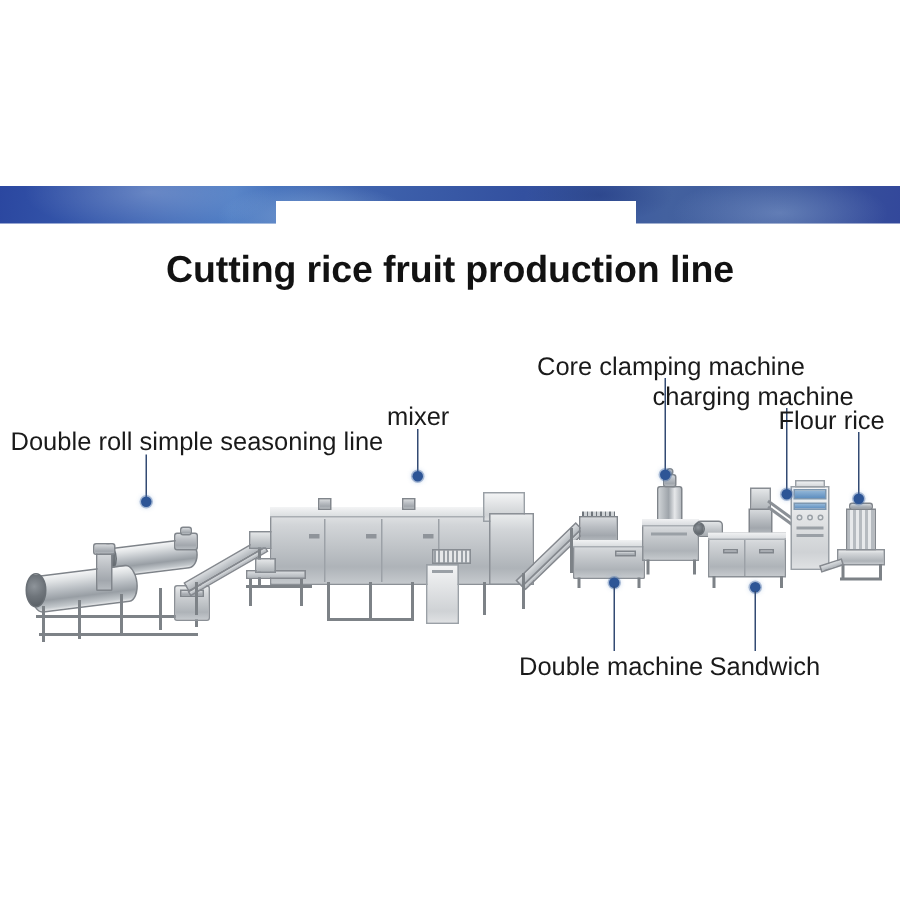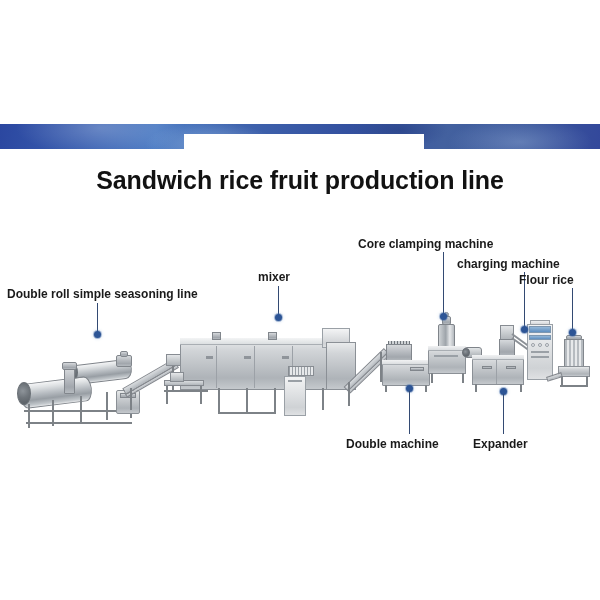--- a/index.html
+++ b/index.html
@@ -31,21 +31,21 @@
     position:absolute; left:0; top:166px; width:600px;
     text-align:center;
     font-size:25px; font-weight:bold; color:#121212;
     letter-spacing:-0.1px;
     white-space:nowrap;
   }
 
   
   .label {
     position:absolute;
-    font-size:12px; font-weight:bold; color:#1a1a1a;
+    font-size:17px; font-weight:normal; color:#1a1a1a;
     white-space:nowrap; line-height:13px;
   }
   
   .leader { position:absolute; width:1.4px; background:#334a73; }
   .dot {
     position:absolute; width:7px; height:7px; border-radius:50%;
     background:#2d5596;
     box-shadow:0 0 0 1px rgba(45,85,150,.35), 0 0 3px 1px rgba(120,160,210,.30);
   }
 
@@ -98,21 +98,21 @@
   .blue-strip { position:absolute; background:linear-gradient(180deg,#93b7d8,#5f8fc0); border:1px solid #7d97b0; }
 </style>
 </head>
 <body>
 
 <div id="stage">
 
   <div class="banner"></div>
   <div class="banner-notch"></div>
 
-  <div class="title">Sandwich rice fruit production line</div>
+  <div class="title">Cutting rice fruit production line</div>
 
   <div>
 
     <div class="mach" style="left:18px; top:352px; width:122px; height:78px;">
 
       <div class="drum" style="left:52px; top:10px; width:62px; height:20px;"></div>
       <div class="drum-cap" style="left:48px; top:11px; width:12px; height:19px;"></div>
 
       <div class="steel-dk" style="position:absolute; left:98px; top:3px; width:16px; height:12px; border-radius:2px;"></div>
       <div class="steel-dk" style="position:absolute; left:102px; top:-1px; width:8px; height:6px; border-radius:2px;"></div>
@@ -278,30 +278,30 @@
     <div class="dot" style="left:94px; top:331px;"></div>
 
     <div class="label" style="left:258px; top:271px;">mixer</div>
     <div class="leader" style="left:278px; top:286px; height:30px;"></div>
     <div class="dot" style="left:275px; top:314px;"></div>
 
     <div class="label" style="left:358px; top:238px;">Core clamping machine</div>
     <div class="leader" style="left:443px; top:252px; height:63px;"></div>
     <div class="dot" style="left:440px; top:313px;"></div>
 
-    <div class="label" style="left:457px; top:258px;">charging machine</div>
+    <div class="label" style="left:435px; top:258px;">charging machine</div>
     <div class="leader" style="left:524px; top:272px; height:56px;"></div>
     <div class="dot" style="left:521px; top:326px;"></div>
 
     <div class="label" style="left:519px; top:274px;">Flour rice</div>
     <div class="leader" style="left:572px; top:288px; height:43px;"></div>
     <div class="dot" style="left:569px; top:329px;"></div>
 
     <div class="label" style="left:346px; top:438px;">Double machine</div>
     <div class="dot" style="left:406px; top:385px;"></div>
     <div class="leader" style="left:409px; top:391px; height:43px;"></div>
 
-    <div class="label" style="left:473px; top:438px;">Expander</div>
+    <div class="label" style="left:473px; top:438px;">Sandwich</div>
     <div class="dot" style="left:500px; top:388px;"></div>
     <div class="leader" style="left:503px; top:394px; height:40px;"></div>
 
   </div>
 </div>
 
 </body></html>

